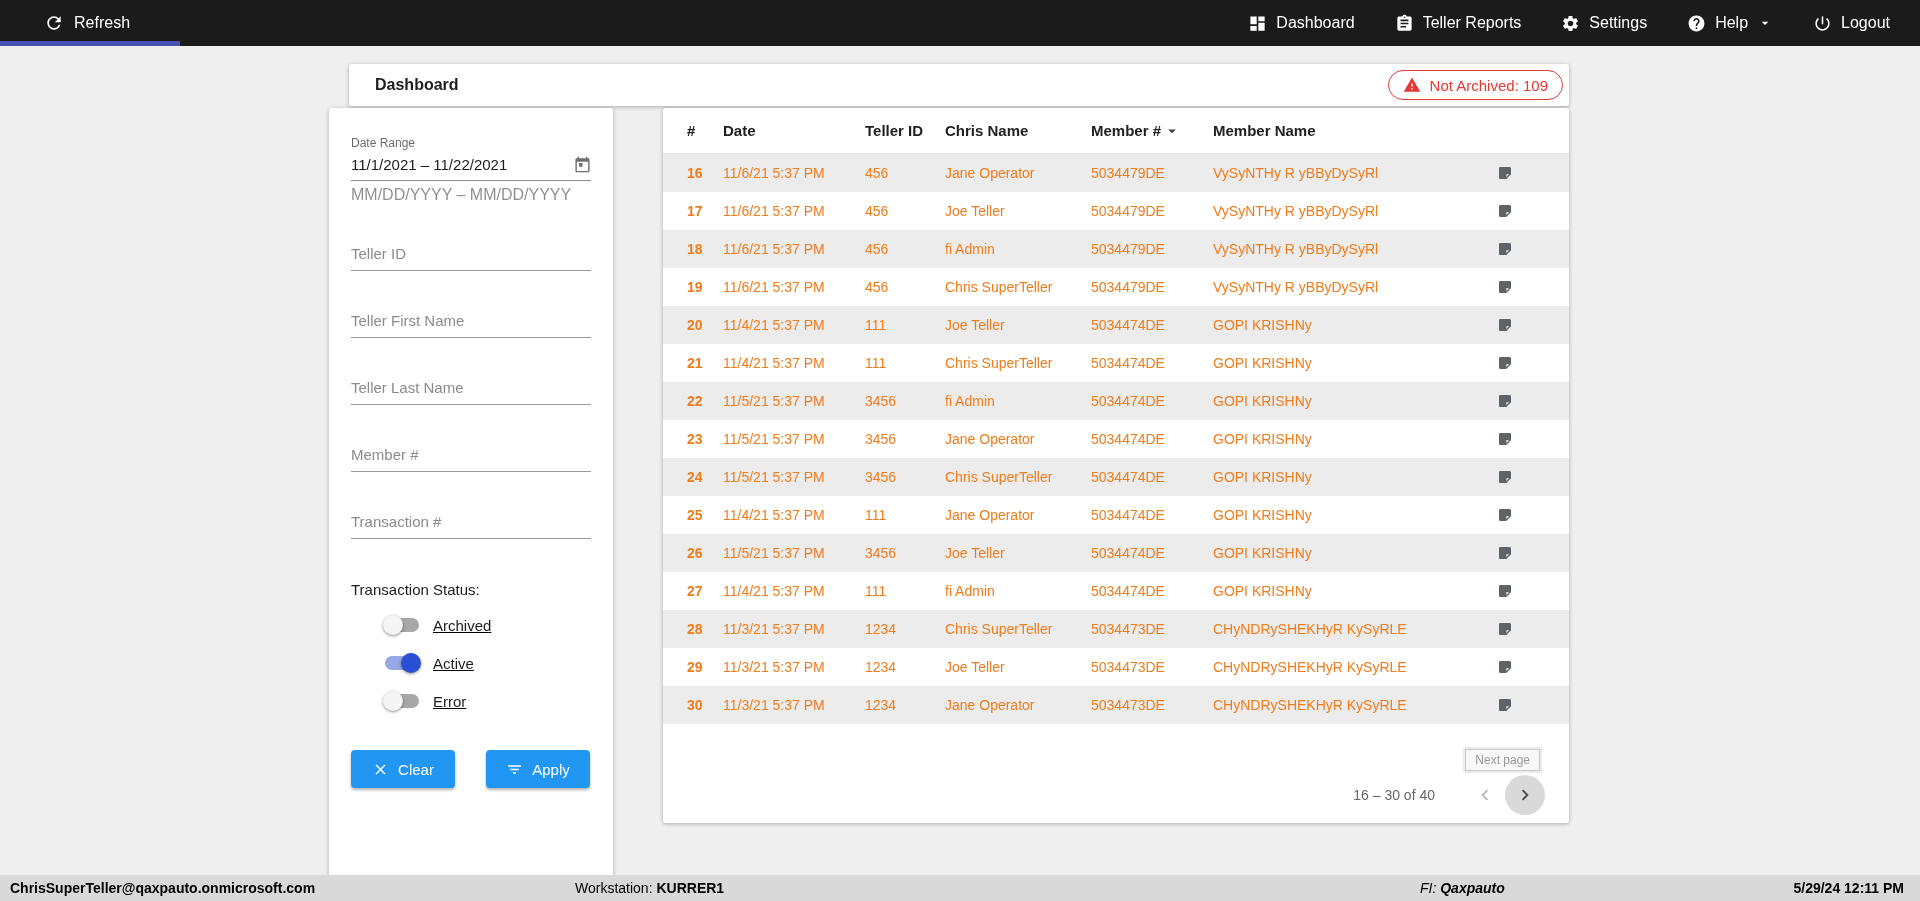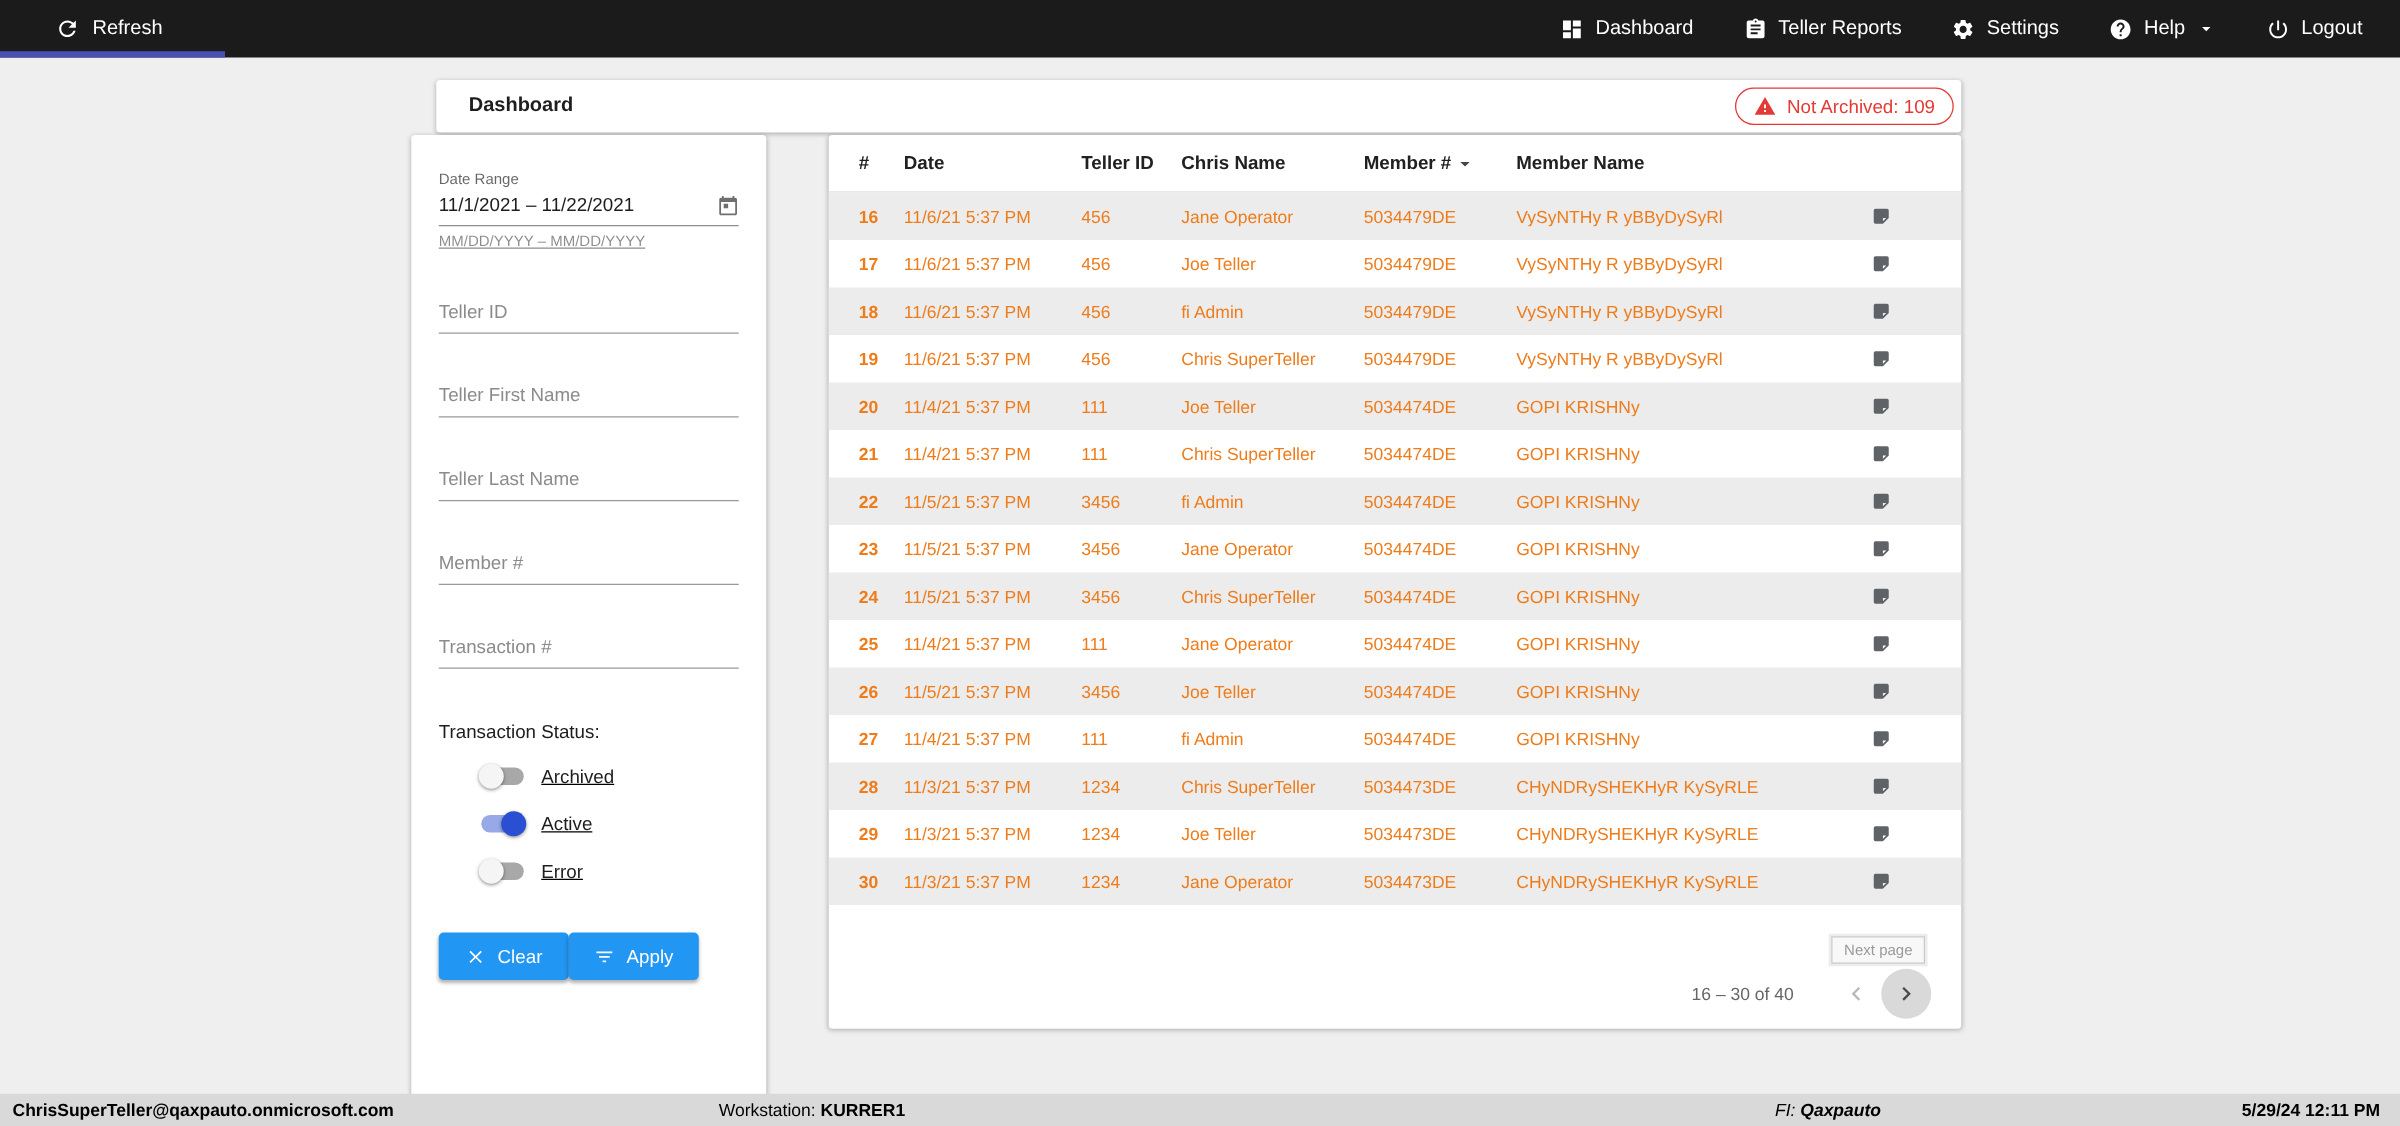--- a/index.html
+++ b/index.html
@@ -23,35 +23,35 @@
                  justify-content:space-between; padding:0 6px 0 26px; }
   .page-title { font-weight:bold; font-size:16px; color:#1e1e1e; }
   .alert-box { display:flex; align-items:center; gap:9px; border:1px solid var(--alert_red,#e53935);
                color:var(--alert_red,#e53935); height:30px; padding:0 14px; border-radius:15px; font-size:15px; background:#fff; }
 
   
   .filter-card { left:329px; top:108px; width:284px; height:812px; padding:28px 22px; }
   .dr-label { font-size:12px; color:rgba(0,0,0,.6); }
   .dr-value { display:flex; align-items:center; justify-content:space-between; font-size:15px; color:#1d1d1d;
               padding:6px 0 7px; border-bottom:1px solid #8f8f8f; cursor:text; }
-  .dr-helper { font-size:12px; color:rgba(0,0,0,.45); margin-top:5px;text-decoration:underline; }
+  .dr-helper { font-size:16px; color:rgba(0,0,0,.45); margin-top:5px; }
   .cal-btn { color:#6f6f6f; display:flex; cursor:pointer; }
   .field { margin-top:37px; }
   .field input { width:100%; border:0; border-bottom:1px solid #999; background:transparent; font-size:15px;
                  padding:4px 0 8px; color:#222; outline:none; font-family:inherit; }
   .field input::placeholder { color:#8b8b8b; opacity:1; }
   .status-label { margin-top:42px; font-size:15px; color:#1d1d1d; }
   .toggle-row { display:flex; align-items:center; gap:14px; margin-top:16px; padding-left:34px; height:22px;text-decoration:underline; }
   .switch { position:relative; width:34px; height:14px; border-radius:7px; background:#a8a8a8; cursor:pointer; flex:none; }
   .switch .thumb { position:absolute; top:-3px; left:-2px; width:20px; height:20px; border-radius:50%;
                    background:#f5f5f5; box-shadow:0 1px 3px rgba(0,0,0,.45); transition:left .1s; }
   .switch.on { background:#98a9e8; }
   .switch.on .thumb { left:16px; background:var(--toggle_on_blue,#2b4fd2); }
   .toggle-label { font-size:15px; color:#1d1d1d; }
-  .btn-row { margin-top:38px; display:flex; }
+  .btn-row { margin-top:38px; display:flex; gap:31px; }
   .btn { display:flex; align-items:center; justify-content:center; gap:9px; width:104px; height:38px;
          background:var(--accent_blue,#2196f3); color:#fff; font-size:15px; border:none; border-radius:4px;
          box-shadow:0 2px 3px rgba(0,0,0,.3); cursor:pointer; font-family:inherit; }
 
   
   .table-card { left:663px; top:108px; width:906px; height:715px; }
   .grid-row { display:grid; grid-template-columns:36px 142px 80px 146px 122px 1fr 80px;
               align-items:center; padding:0 24px; }
   .thead { height:46px; border-bottom:1px solid #e3e3e3; font-weight:bold; font-size:15px; color:#212121; }
   .trow { height:38px; font-size:14px; color:var(--row_text_orange,#ee7c1b); cursor:pointer; }

